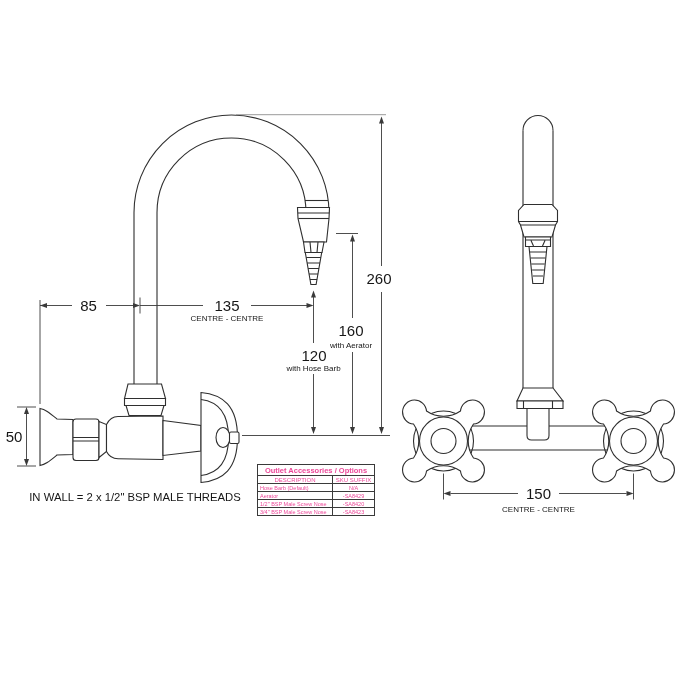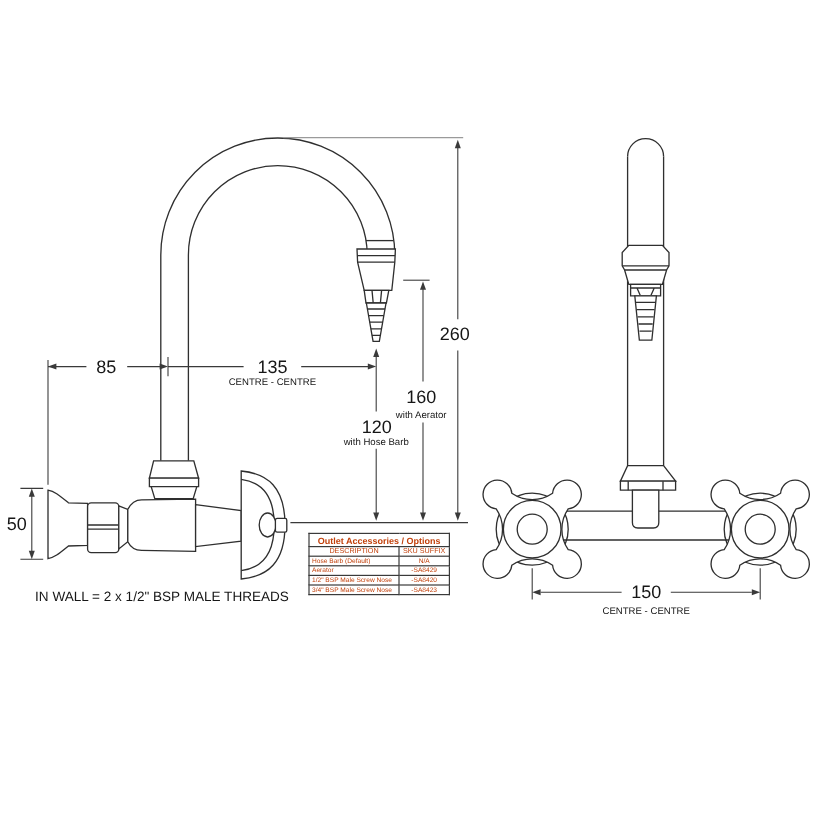--- a/index.html
+++ b/index.html
@@ -9,22 +9,22 @@
   svg path, svg rect, svg circle, svg ellipse, svg line{vector-effect:non-scaling-stroke;}
   .ln{fill:none;stroke:#2f2f2f;stroke-width:1.1;}
   .lnw{fill:#ffffff;stroke:#2f2f2f;stroke-width:1.1;}
   .dim{fill:none;stroke:#3a3a3a;stroke-width:0.9;}
   .dimlt{fill:none;stroke:#9a9a9a;stroke-width:1;}
   .ah{fill:#3a3a3a;stroke:none;}
   .t-big{font-size:15px;fill:#161616;text-anchor:middle;}
   .t-sm{font-size:8px;fill:#161616;text-anchor:middle;}
   .t-note{font-size:11.3px;fill:#161616;text-anchor:middle;}
   
-  #acc-table{position:absolute;left:257px;top:444px;width:117px;background:#fff;
-             border-collapse:collapse;table-layout:fixed;color:#c2410c;}
+  #acc-table{position:absolute;left:257px;top:464px;width:117px;background:#fff;
+             border-collapse:collapse;table-layout:fixed;color:#ec4899;}
   #acc-table td, #acc-table th{border:1px solid #3a3a3a;overflow:hidden;white-space:nowrap;
              padding:0;vertical-align:middle;}
   #acc-table .title{font-size:7.5px;font-weight:bold;text-align:center;height:10px;}
   #acc-table .hdr{font-size:6px;font-weight:normal;text-align:center;height:7px;}
   #acc-table .desc{font-size:5.5px;text-align:left;padding-left:2px;height:7px;}
   #acc-table .sku{font-size:5.5px;text-align:center;height:7px;}
   .c-desc{width:75px;} .c-sku{width:42px;}
 </style>
 </head>
 <body>

